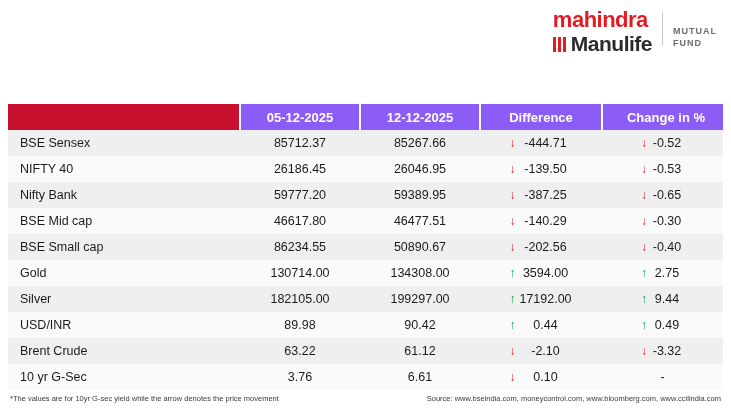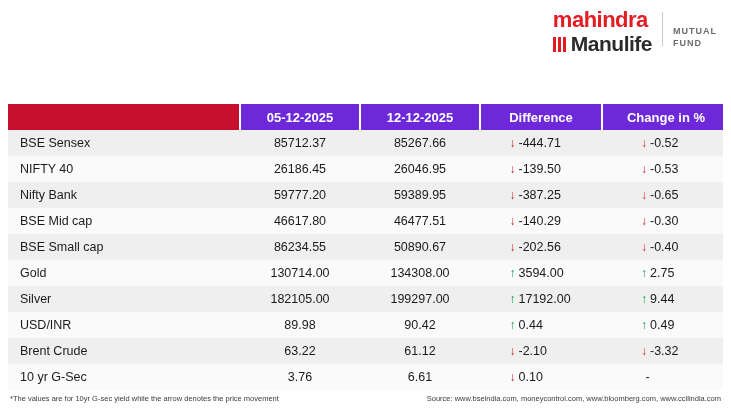--- a/index.html
+++ b/index.html
@@ -113,21 +113,21 @@
     border-collapse: collapse;
     table-layout: fixed;
     font-size: 12.5px;
   }
   .table th, .table td {
     padding: 0;
     height: 26px;
     vertical-align: middle;
   }
   thead th {
-    background: #6d28d9;
+    background: #8b5cf6;
     color: #ffffff;
     font-weight: 700;
     font-size: 13px;
     height: 34px;
     text-align: center;
     border-right: 2px solid #ffffff;
   }
   thead th.blank {
     background: #c8102e;
     border-right: 2px solid #ffffff;
@@ -159,21 +159,21 @@
   .arrow {
     font-size: 12px;
     font-weight: 700;
     margin-right: 3px;
   }
   .arrow.down { color: #d81f26; }
   .arrow.up { color: #00a551; }
   .val {
     display: inline-block;
     min-width: 54px;
-    text-align: left;
+    text-align: center;
   }
   .val.short {
     min-width: 34px;
   }
 
   
   .footnote {
     position: absolute;
     left: 10px;
     bottom: 12px;

